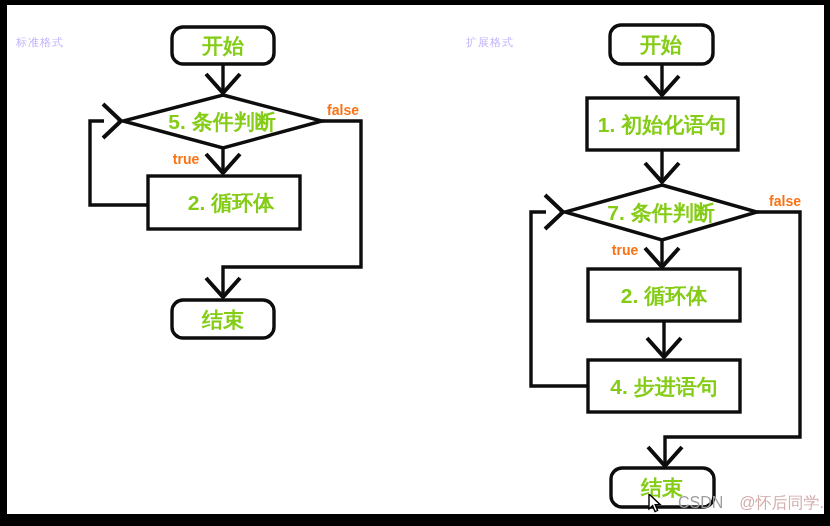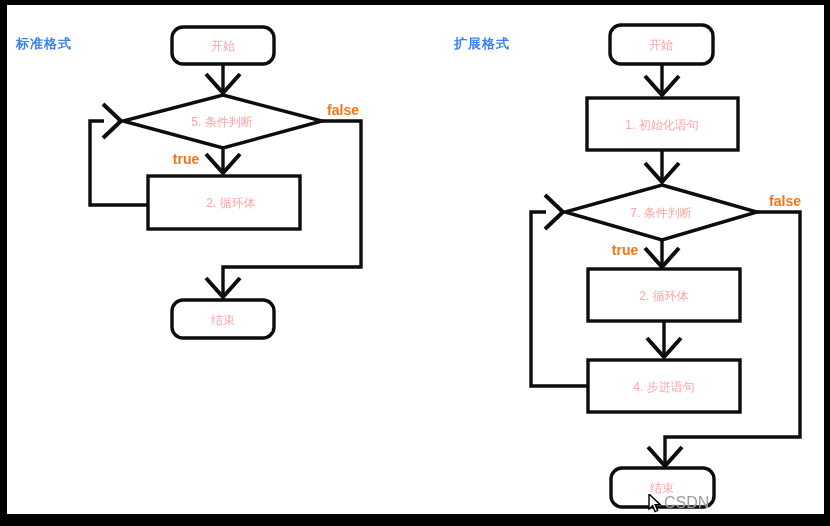--- a/index.html
+++ b/index.html
@@ -21,48 +21,48 @@
     background: #ffffff;
   }
   svg.wires {
     position: absolute;
     left: 0; top: 0;
     width: 830px; height: 526px;
     pointer-events: none;
   }
   .section-title {
     position: absolute;
-    font-size: 13px;
-    font-weight: bold;
-    color: #3b82f6;
+    font-size: 11px;
+    font-weight: normal;
+    color: #c4b5fd;
     letter-spacing: 1px;
     white-space: nowrap;
   }
   .node-text {
     position: absolute;
     transform: translate(-50%, -50%);
-    font-size: 12px;
-    font-weight: normal;
-    color: #fca5a5;
+    font-size: 21px;
+    font-weight: bold;
+    color: #84cc16;
     white-space: nowrap;
   }
   .branch-label {
     position: absolute;
     transform: translate(-50%, -50%);
     font-size: 14px;
     font-weight: bold;
     color: #f97316;
     white-space: nowrap;
   }
   .watermark {
     position: absolute;
     left: 646px; top: 492px;
     display: flex;
     align-items: center;
-    gap: 2px;
+    gap: 16px;
     font-size: 16px;
     white-space: nowrap;
   }
   .wm-site { color: #9d9d9d; }
   .wm-user { color: #d4acac; }
   .cursor-icon { display: inline-block; margin-top: 2px; }
 </style>
 </head>
 <body>
 
@@ -121,29 +121,30 @@
   </svg>
 
   <div class="section-title" style="left:16px; top:35px">标准格式</div>
   <div class="node-text" style="left:223px; top:46px">开始</div>
   <div class="node-text" style="left:222px; top:122px">5. 条件判断</div>
   <div class="node-text" style="left:231px; top:203px">2. 循环体</div>
   <div class="node-text" style="left:223px; top:320px">结束</div>
   <div class="branch-label" style="left:343px; top:110px">false</div>
   <div class="branch-label" style="left:186px; top:159px">true</div>
 
-  <div class="section-title" style="left:454px; top:35px">扩展格式</div>
+  <div class="section-title" style="left:466px; top:35px">扩展格式</div>
   <div class="node-text" style="left:661px; top:45px">开始</div>
   <div class="node-text" style="left:662px; top:125px">1. 初始化语句</div>
   <div class="node-text" style="left:661px; top:213px">7. 条件判断</div>
   <div class="node-text" style="left:664px; top:296px">2. 循环体</div>
   <div class="node-text" style="left:664px; top:387px">4. 步进语句</div>
   <div class="node-text" style="left:662px; top:488px">结束</div>
   <div class="branch-label" style="left:785px; top:201px">false</div>
   <div class="branch-label" style="left:625px; top:250px">true</div>
 
   <div class="watermark">
     <svg class="cursor-icon" width="16" height="20" viewBox="0 0 16 20">
       <polygon points="3,0 3,15 6.6,11.6 9,17.6 11.6,16.4 9.2,10.6 14,10.4" fill="#ffffff" stroke="#000000" stroke-width="1.4"></polygon>
     </svg>
     <span class="wm-site">CSDN</span>
+    <span class="wm-user">@怀后同学.</span>
   </div>
 </div>
 
 </body></html>

